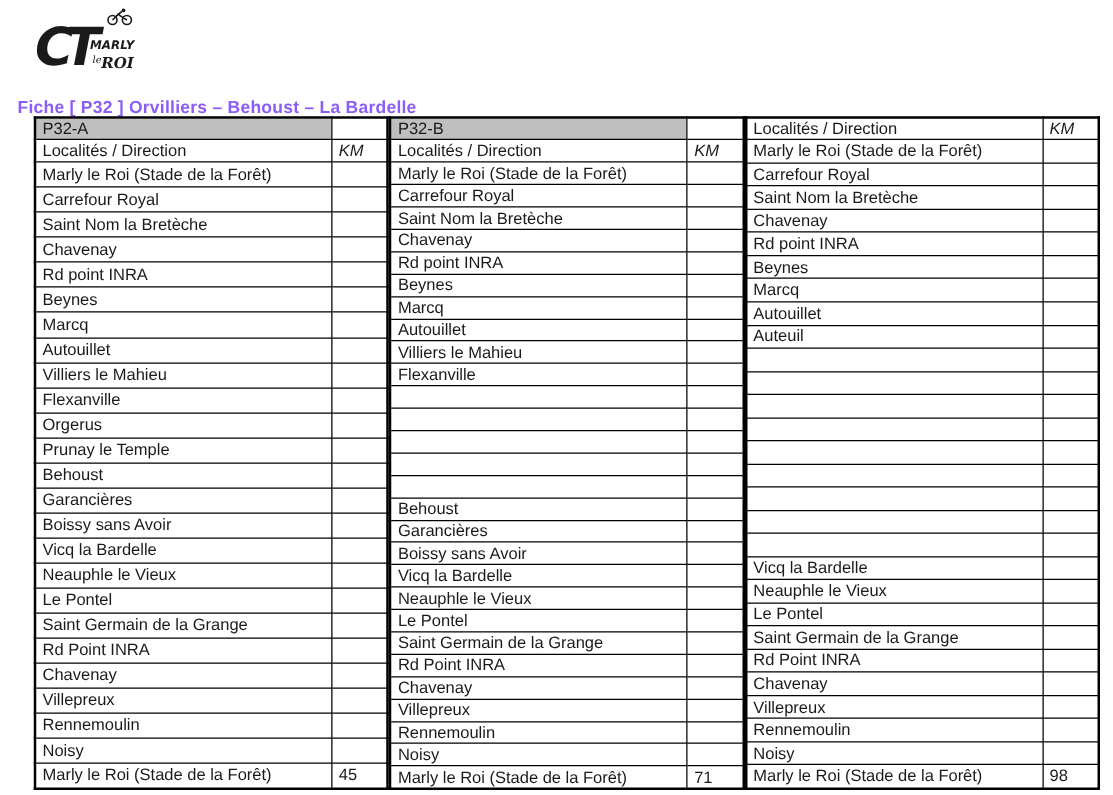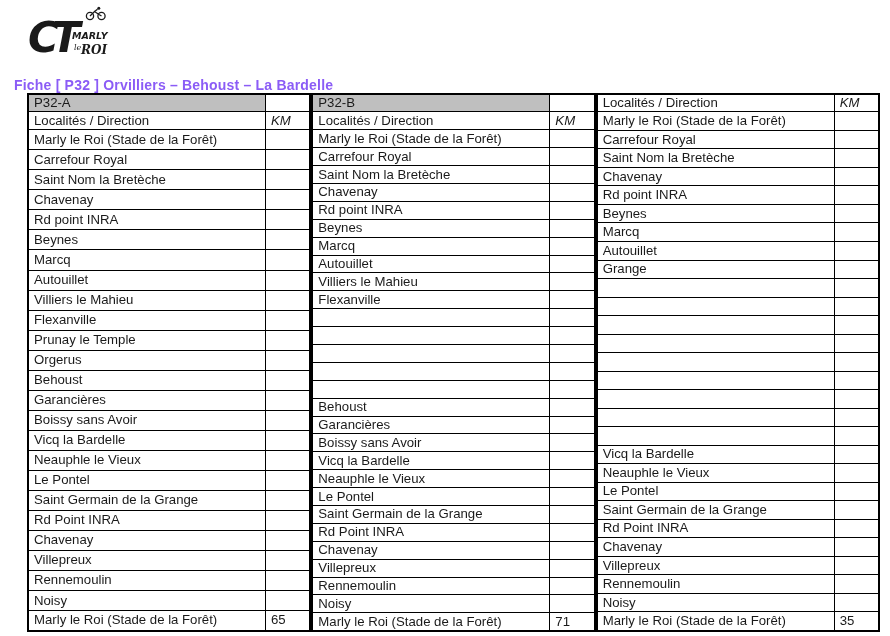--- a/index.html
+++ b/index.html
@@ -117,28 +117,28 @@
         </tr>
         <tr>
           <td>Villiers le Mahieu</td>
           <td class="km"></td>
         </tr>
         <tr>
           <td>Flexanville</td>
           <td class="km"></td>
         </tr>
         <tr>
+          <td>Orgerus</td>
+          <td class="km"></td>
+        </tr>
+        <tr>
           <td>Prunay le Temple</td>
           <td class="km"></td>
         </tr>
         <tr>
-          <td>Orgerus</td>
-          <td class="km"></td>
-        </tr>
-        <tr>
           <td>Behoust</td>
           <td class="km"></td>
         </tr>
         <tr>
           <td>Garancières</td>
           <td class="km"></td>
         </tr>
         <tr>
           <td>Boissy sans Avoir</td>
           <td class="km"></td>
@@ -174,21 +174,21 @@
         <tr>
           <td>Rennemoulin</td>
           <td class="km"></td>
         </tr>
         <tr>
           <td>Noisy</td>
           <td class="km"></td>
         </tr>
         <tr>
           <td>Marly le Roi (Stade de la Forêt)</td>
-          <td class="km">65</td>
+          <td class="km">45</td>
         </tr>
       </tbody>
   </table>
 
   <table class="route">
     <colgroup>
         <col class="c-loc">
         <col class="c-km">
       </colgroup>
     <thead>
@@ -355,21 +355,21 @@
         </tr>
         <tr>
           <td>Marcq</td>
           <td class="km"></td>
         </tr>
         <tr>
           <td>Autouillet</td>
           <td class="km"></td>
         </tr>
         <tr>
-          <td>Grange</td>
+          <td>Auteuil</td>
           <td class="km"></td>
         </tr>
         <tr>
           <td></td>
           <td class="km"></td>
         </tr>
         <tr>
           <td></td>
           <td class="km"></td>
         </tr>
@@ -432,17 +432,17 @@
         <tr>
           <td>Rennemoulin</td>
           <td class="km"></td>
         </tr>
         <tr>
           <td>Noisy</td>
           <td class="km"></td>
         </tr>
         <tr>
           <td>Marly le Roi (Stade de la Forêt)</td>
-          <td class="km">35</td>
+          <td class="km">98</td>
         </tr>
       </tbody>
   </table>
 </div>
 
 </body></html>

